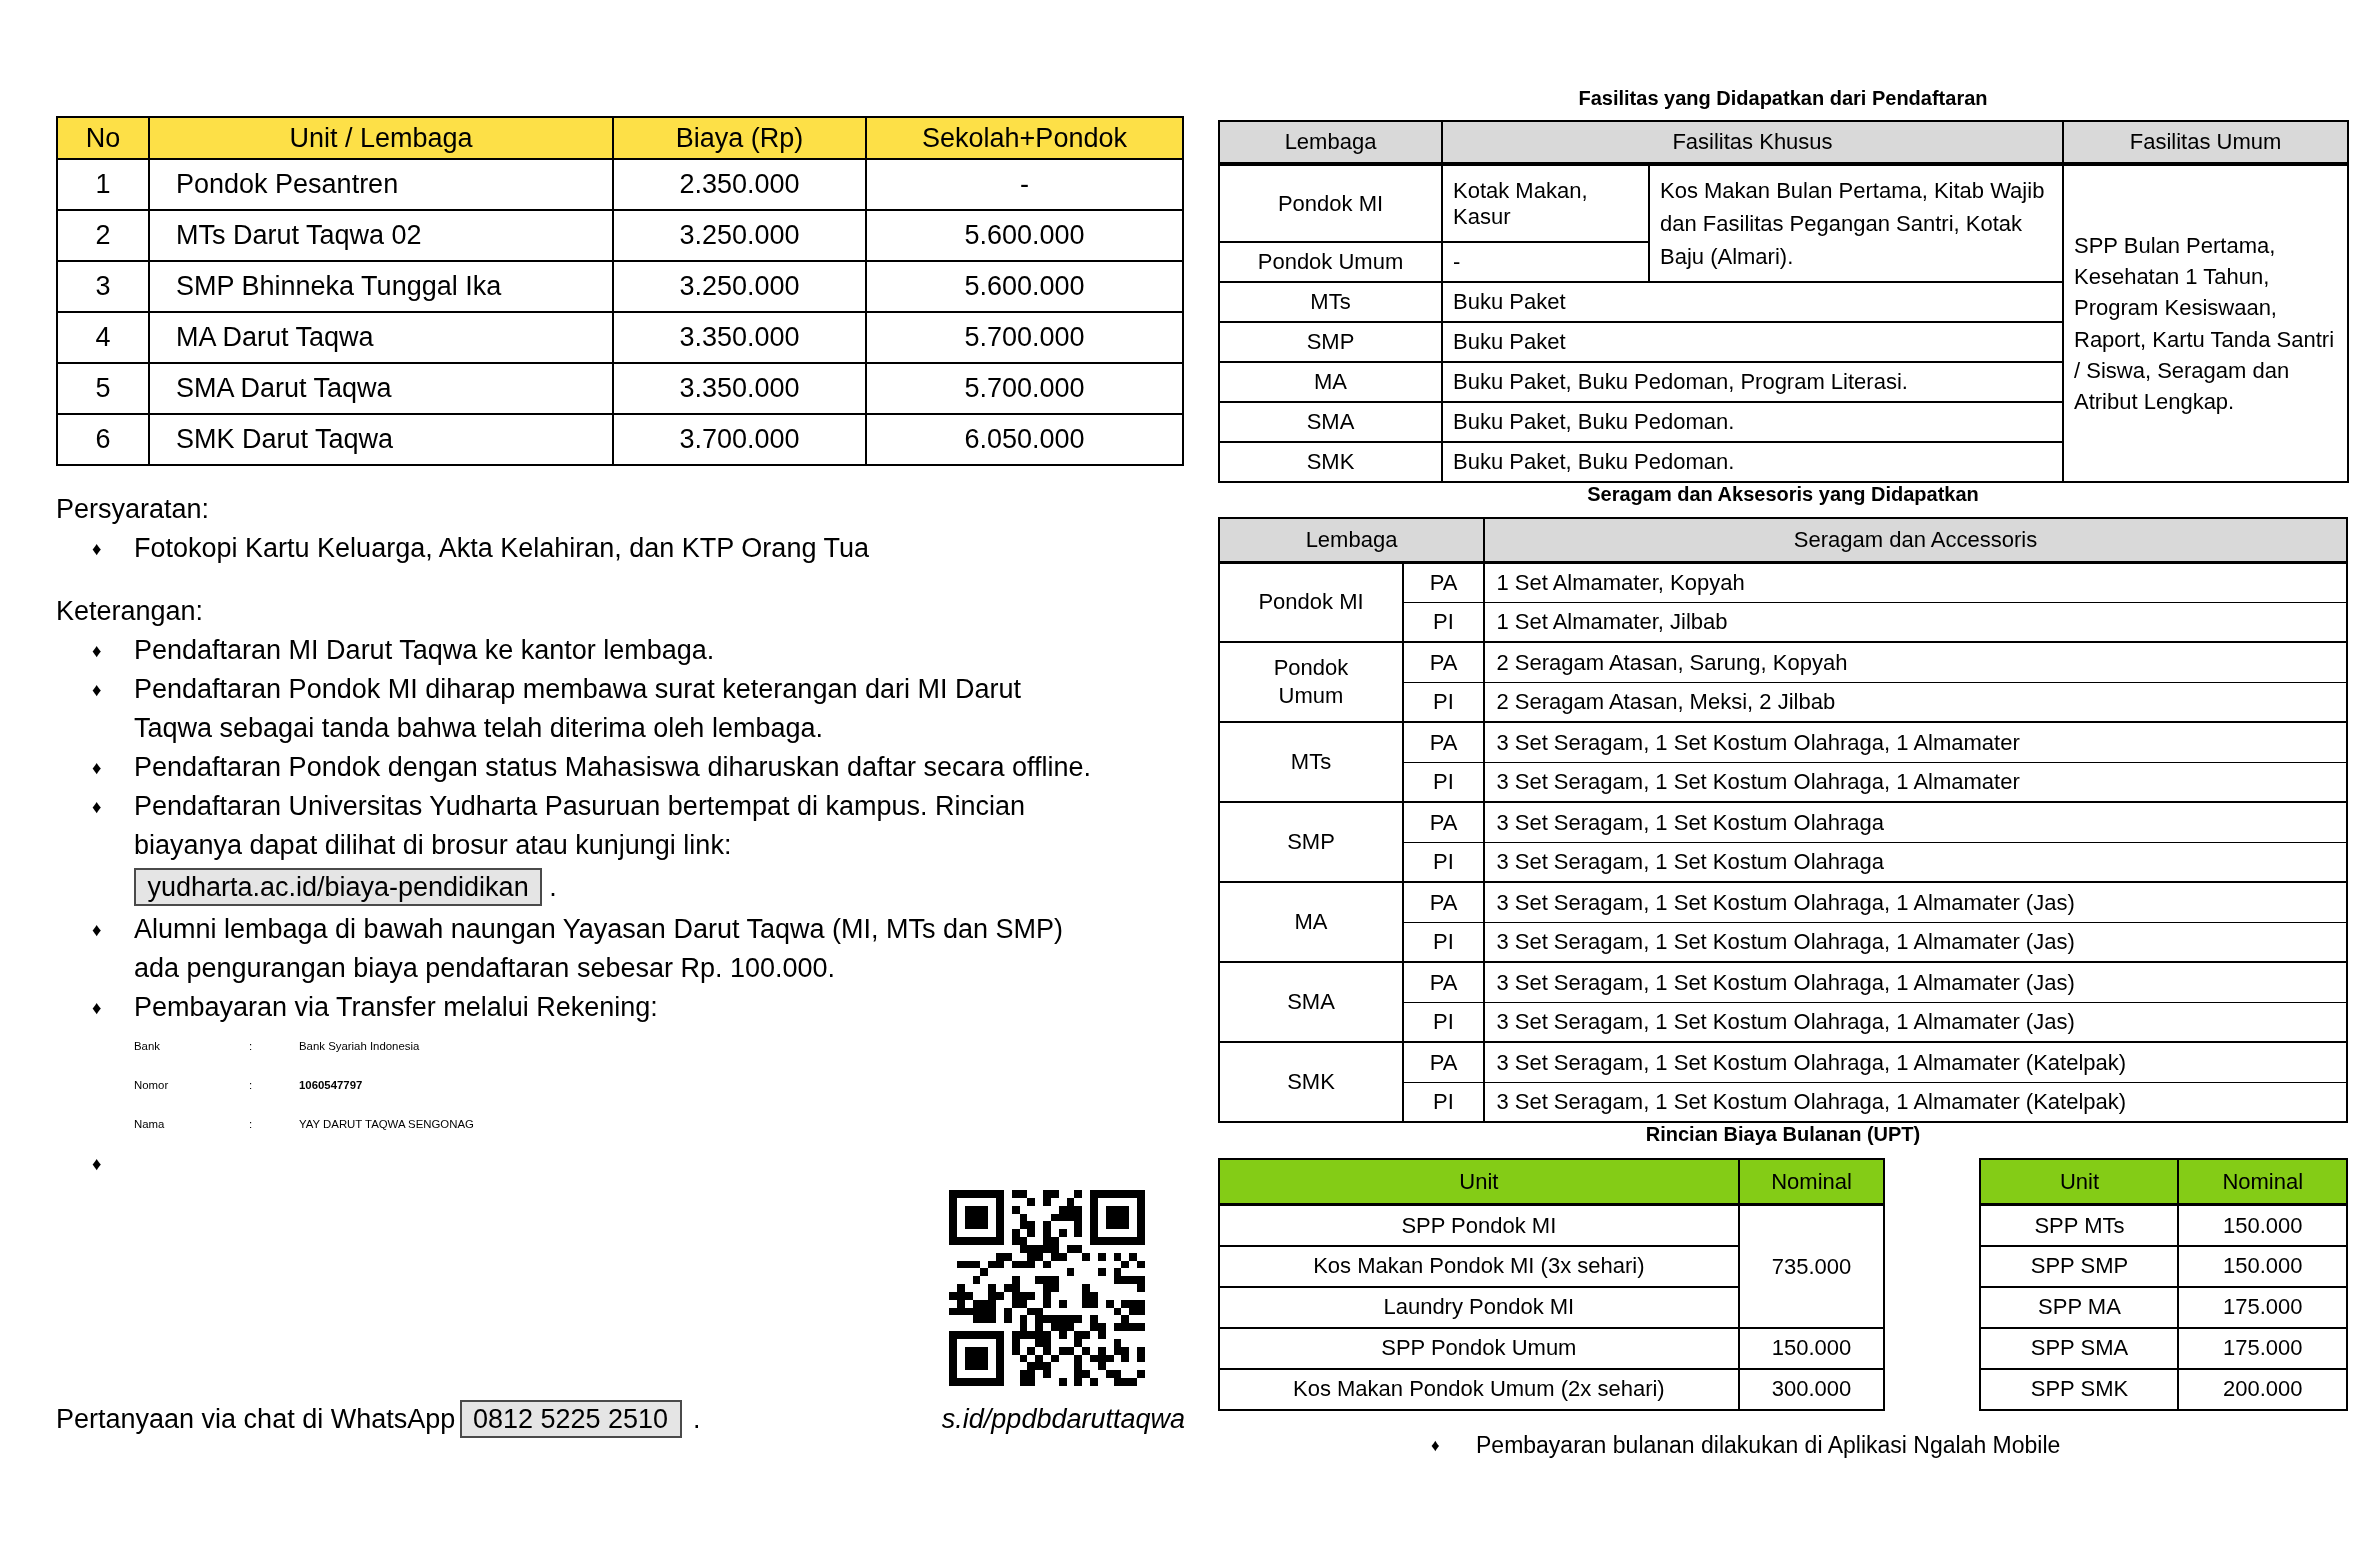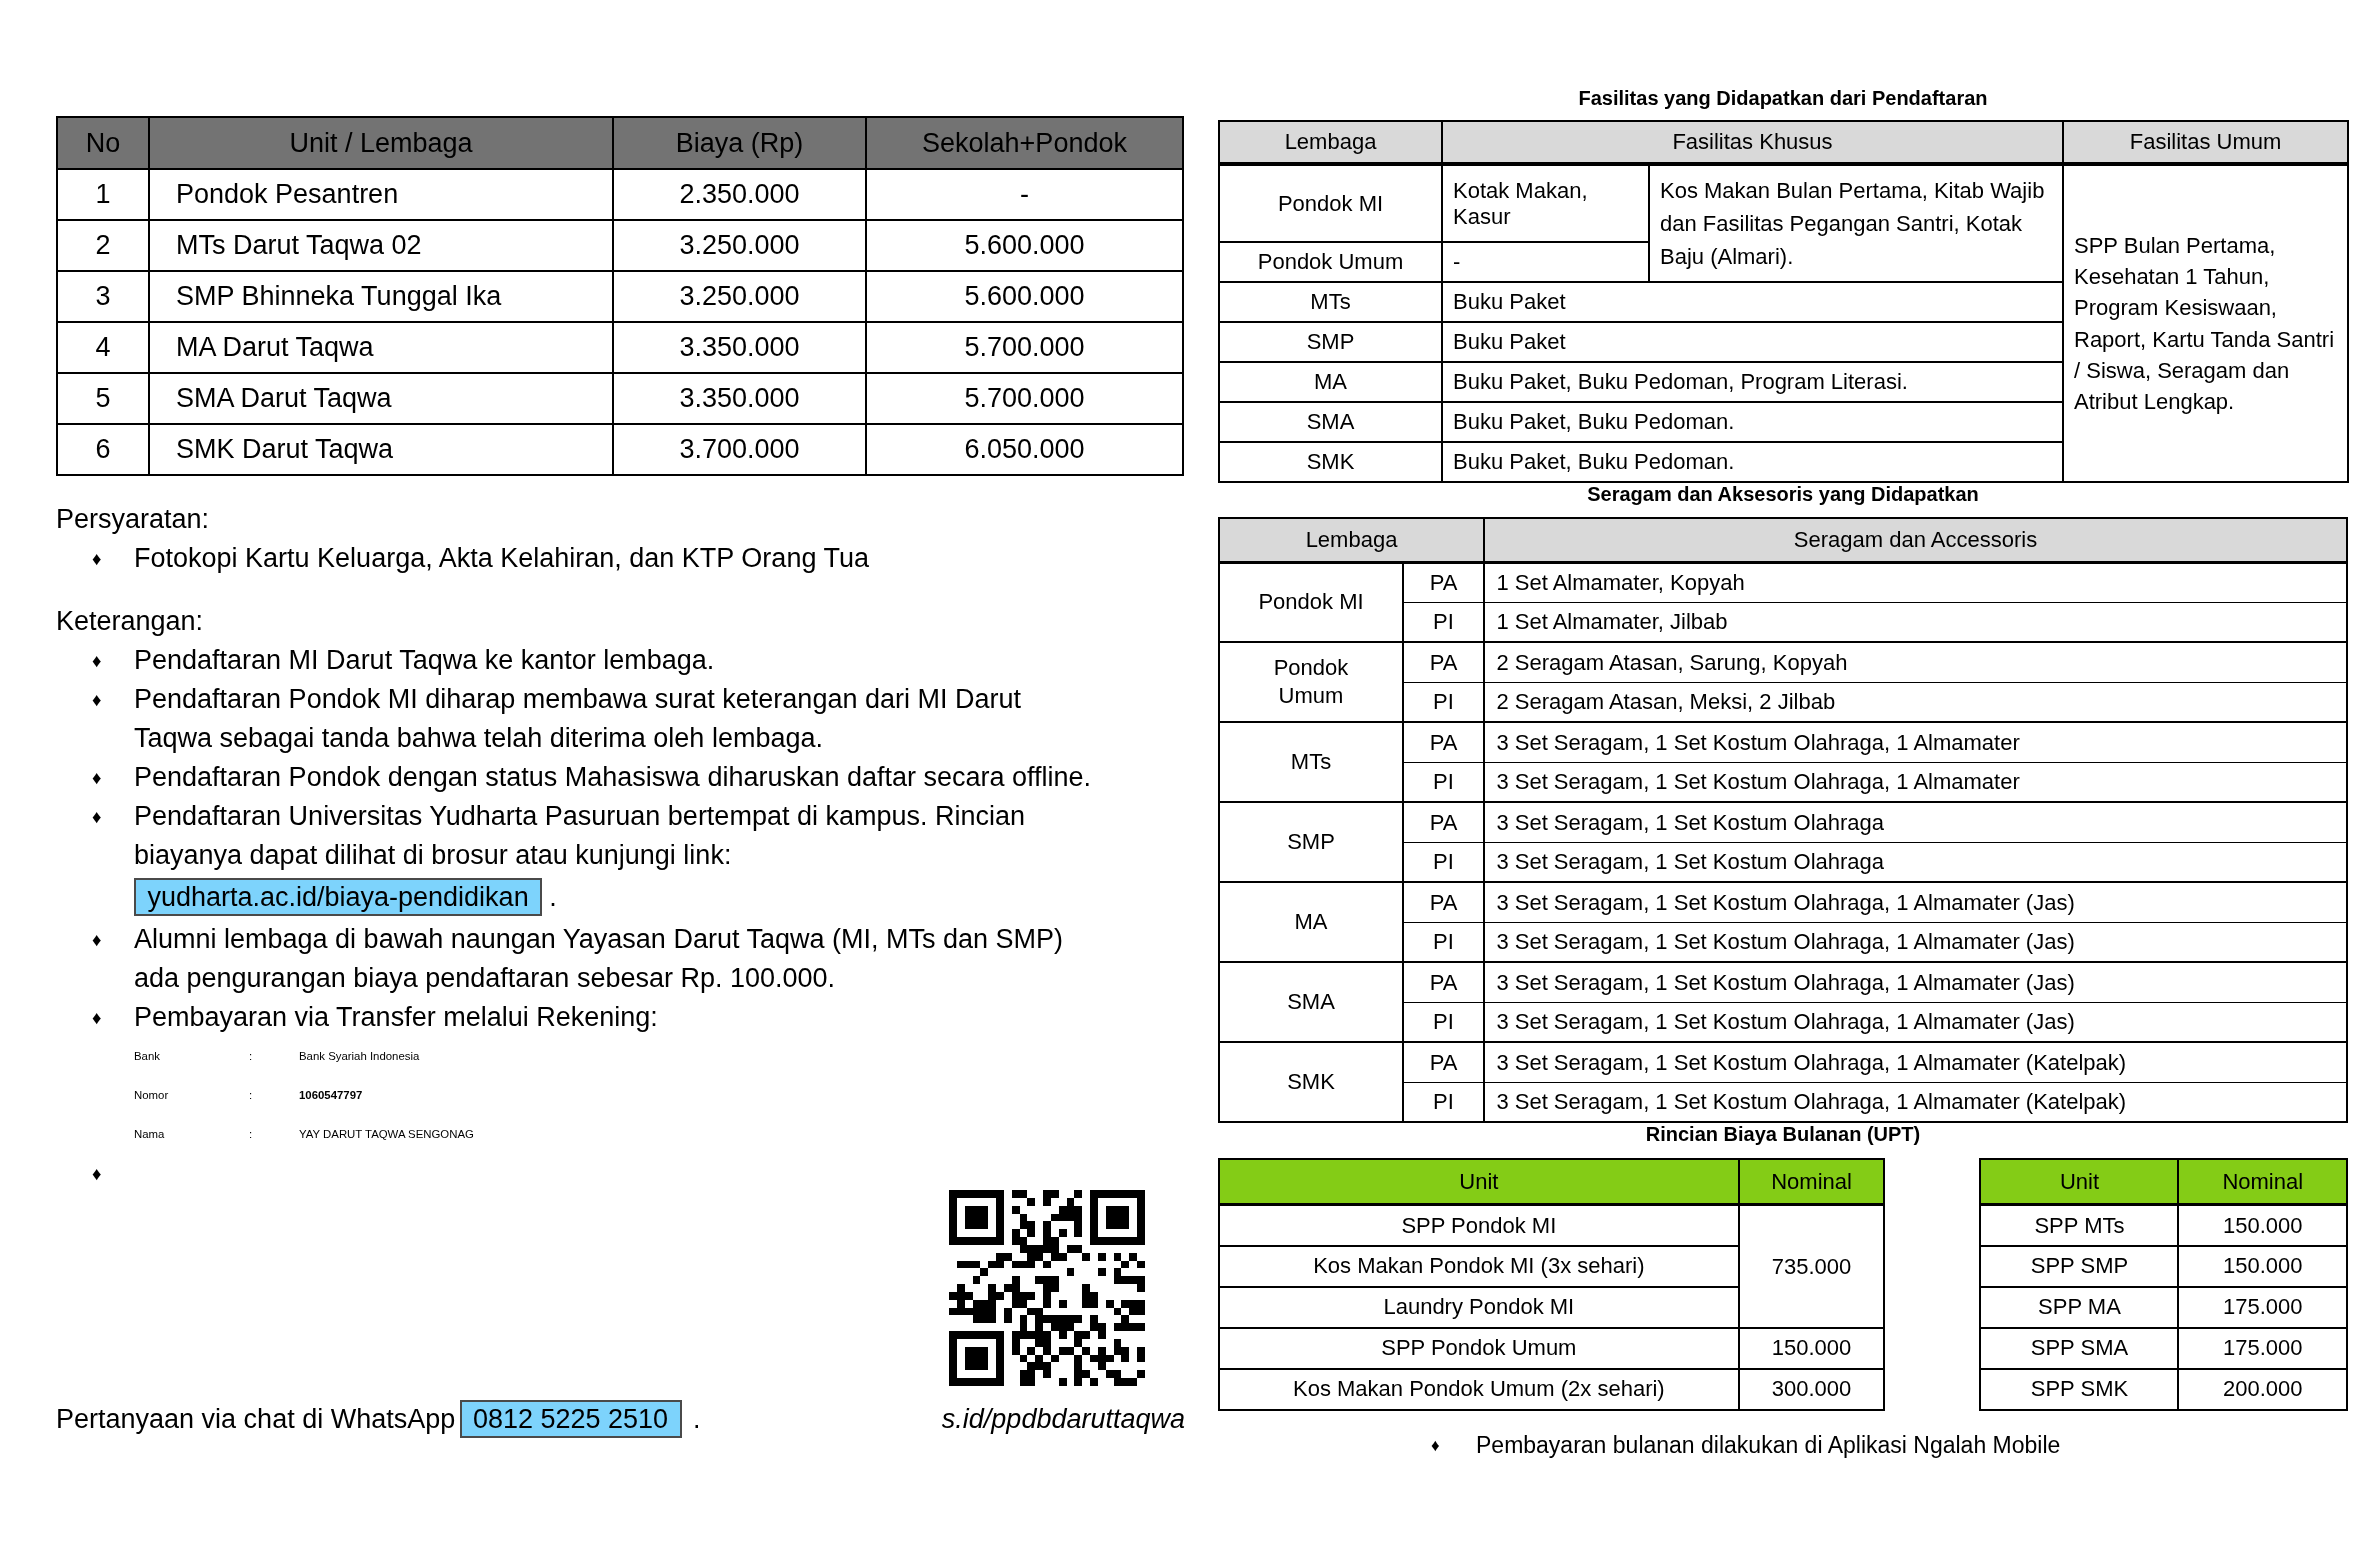--- a/index.html
+++ b/index.html
@@ -11,31 +11,31 @@
     overflow:hidden;
   }
   table { border-collapse:collapse; table-layout:fixed; }
 
   
   .col-left { position:absolute; left:56px; top:80px; width:1129px; }
   .title-block { text-align:center; font-weight:700; font-size:29px; line-height:1.33; }
   .update-line { font-size:22px; margin-top:7.1px; font-weight:700; }
 
   .fee-table { width:1126px; margin-top:36px; font-size:27px; }
-  .fee-table th { background:#737373; font-weight:400; height:52px; border:2.8px solid #000; text-align:center; }
+  .fee-table th { background:#fde047; font-weight:400; height:42px; border:2.8px solid #000; text-align:center; }
   .fee-table td { height:51px; border:2.8px solid #000; text-align:center; }
   .fee-table td.unit { text-align:left; padding-left:26px; }
 
   .sec-heading { font-size:27px; margin-top:24px; line-height:39px; }
   .bullets { list-style:none; margin:0; padding:0; width:1046px; font-size:27px; line-height:39px; }
   .bullets li { position:relative; padding-left:78px; }
   .blt { position:absolute; left:36px; top:0; font-size:18.5px; line-height:39px; }
 
   .link-box, .wa-box {
-    display:inline-block; background:#7dd3fc; border:2.1px solid #4a4a4a;
+    display:inline-block; background:#e5e5e5; border:2.1px solid #4a4a4a;
     padding:0 11.4px; line-height:34px; margin-right:7.1px;
   }
   .boxline { margin-top:2.8px; margin-bottom:2.8px; }
 
   .bank-line { display:flex; padding-left:78px; line-height:39px; }
   .bank-label { width:115px; }
   .bank-colon { width:50px; }
   .bank-value.bold { font-weight:700; }
 
   .qr-wrap { position:absolute; left:893px; top:1110px; width:196px; height:196px; }

